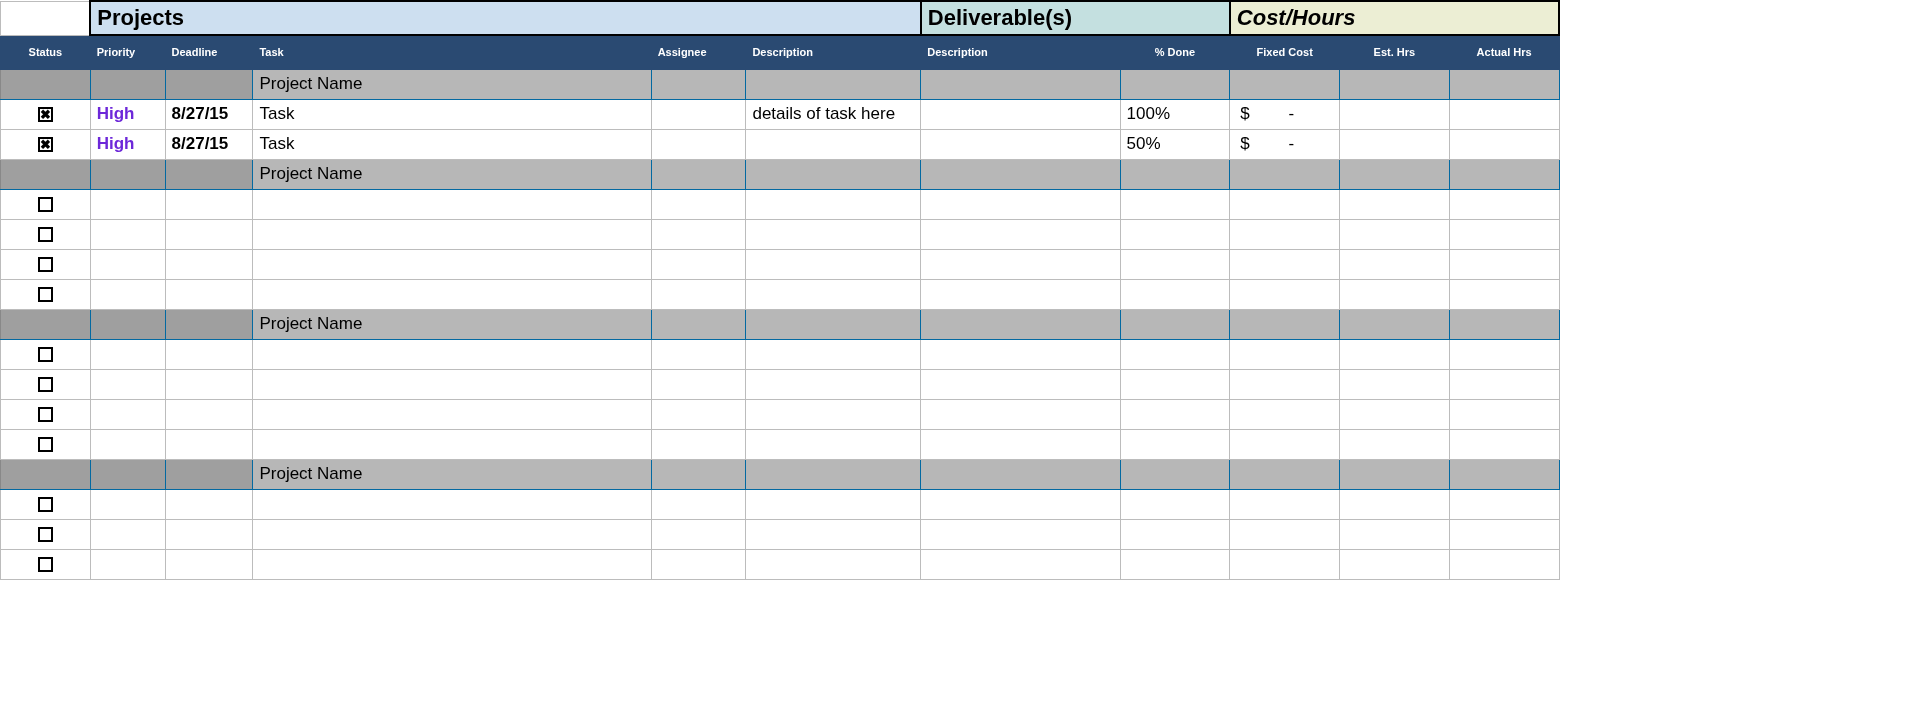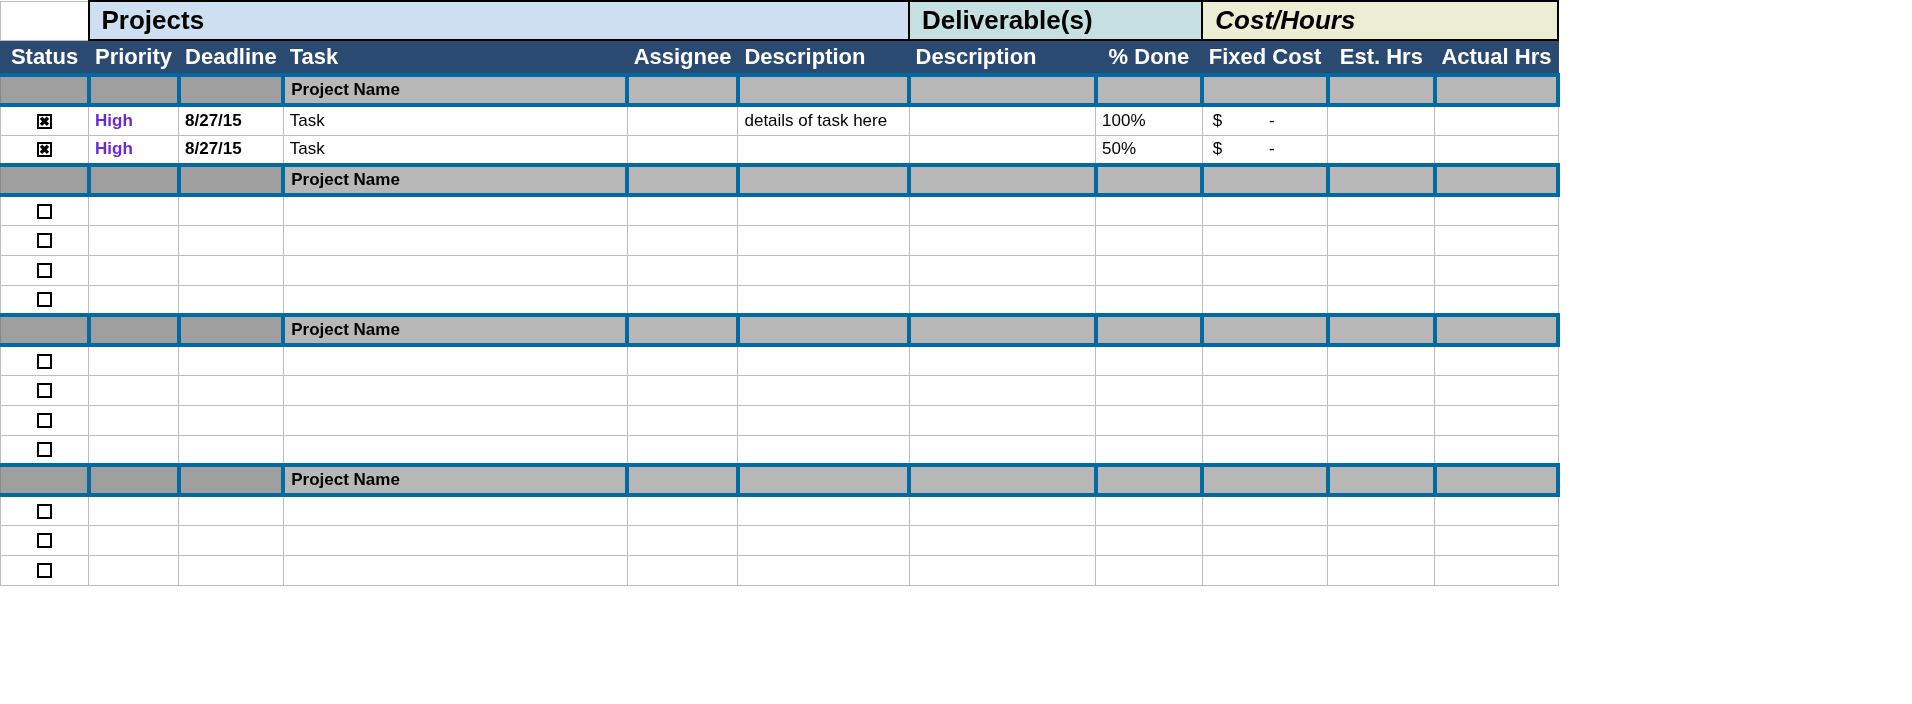--- a/index.html
+++ b/index.html
@@ -30,61 +30,61 @@
   .c-assignee   { width: 95px; }
   .c-desc       { width: 175px; }
   .c-deliv      { width: 200px; }
   .c-done       { width: 110px; text-align: left; padding-right: 6px; }
   .c-cost       { width: 110px; }
   .c-est        { width: 110px; }
   .c-act        { width: 110px; }
 
   
   tr.section-hdr td {
-    font-size: 26px;
+    font-size: 22px;
     font-weight: bold;
     height: 34px;
     border-top: 2px solid #000;
     border-bottom: 2px solid #000;
     border-right: 2px solid #000;
     border-left: 1px solid #8a8a8a;
-    padding-left: 12px;
+    padding-left: 6px;
   }
   tr.section-hdr td.first-empty {
     border-top: 1px solid #bcbcbc;
     border-bottom: 1px solid #bcbcbc;
     border-left: 1px solid #bcbcbc;
     border-right: 2px solid #000;
     background: #fff;
   }
   .sec-projects { background: #cddff0; }
   .sec-deliv    { background: #c4e0e0; }
   .sec-cost     { background: #eceed4; font-style: italic; }
 
   
   tr.col-hdr td {
     background: #2a4a72;
     color: #fff;
     font-weight: bold;
-    font-size: 22px;
+    font-size: 11px;
     height: 34px;
     border: 1px solid #2a4a72;
   }
   tr.col-hdr td.c-status,
   tr.col-hdr td.c-done,
   tr.col-hdr td.c-cost,
   tr.col-hdr td.c-est,
   tr.col-hdr td.c-act { text-align: center; }
   tr.col-hdr td.c-deadline { text-align: left; font-weight: bold; }
 
   
   tr.group td {
     background: #b7b7b7;
-    font-weight: bold;
-    border: 4px solid #0369a1;
+    font-weight: normal;
+    border: 1px solid #0369a1;
     height: 30px;
   }
   tr.group td.edge-l { border-left: 1px solid #888; }
   tr.group td.c-status,
   tr.group td.c-priority,
   tr.group td.c-deadline {
     background: #9f9f9f;
   }
 
   

